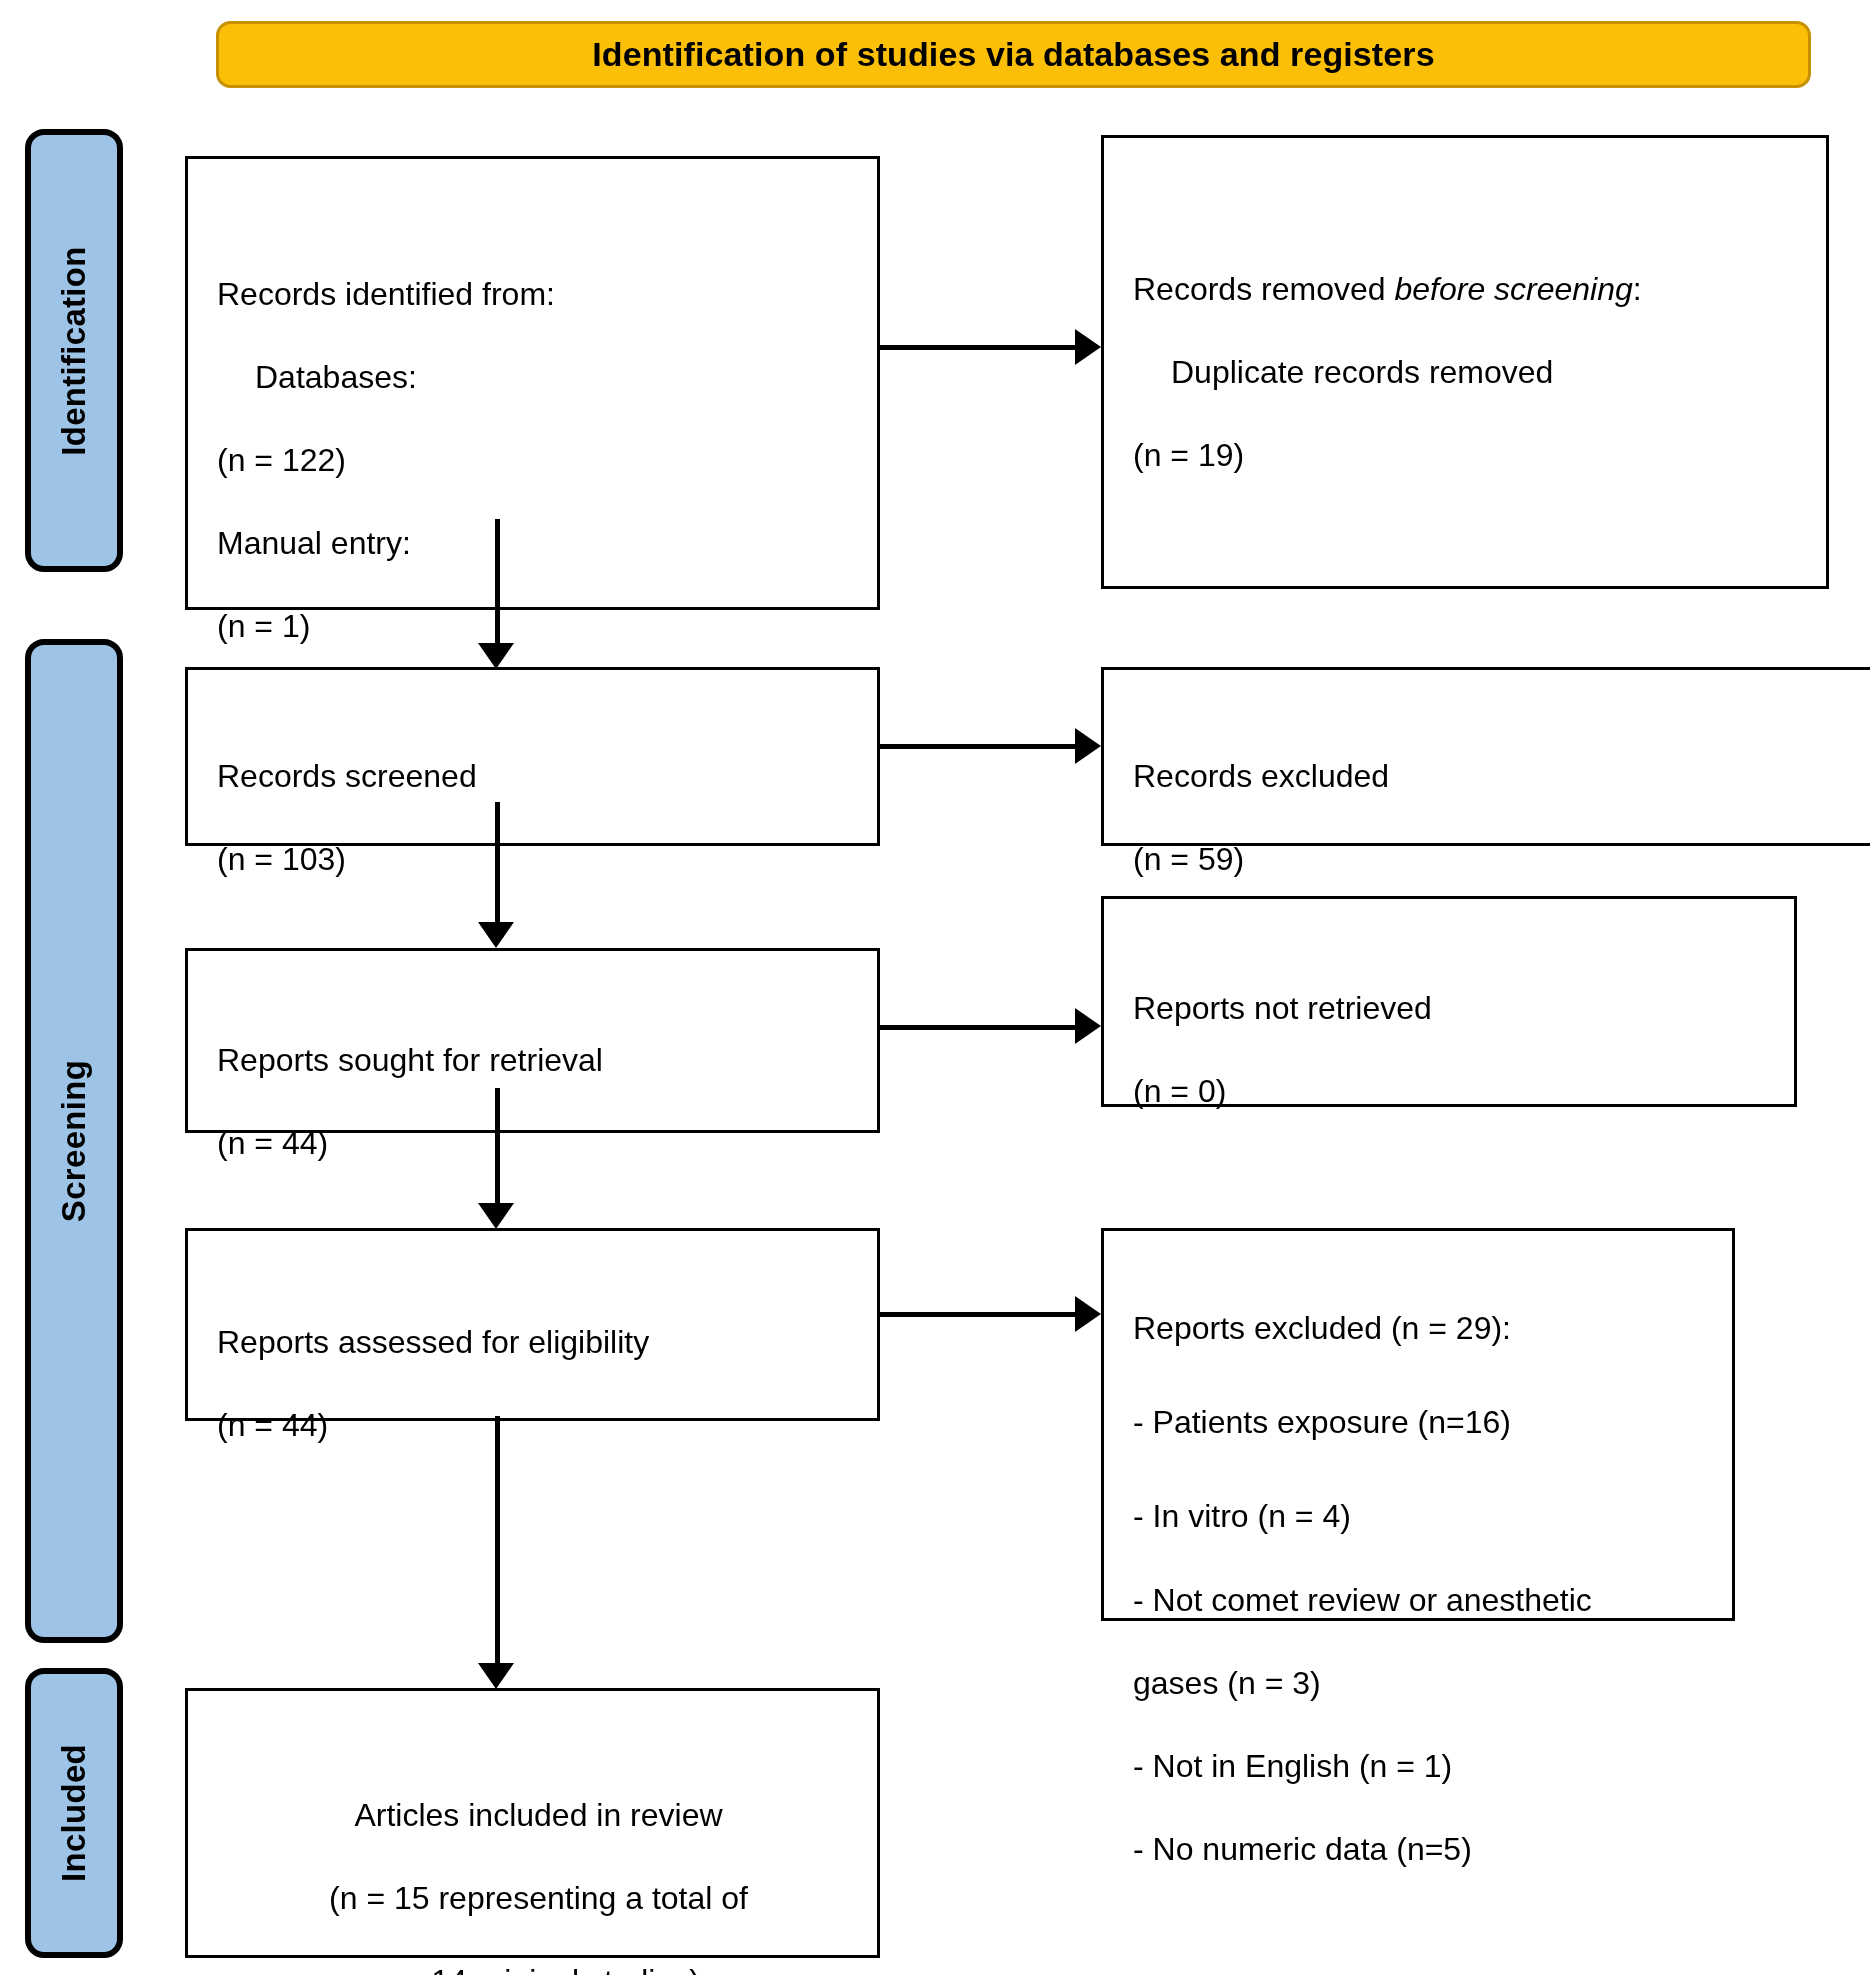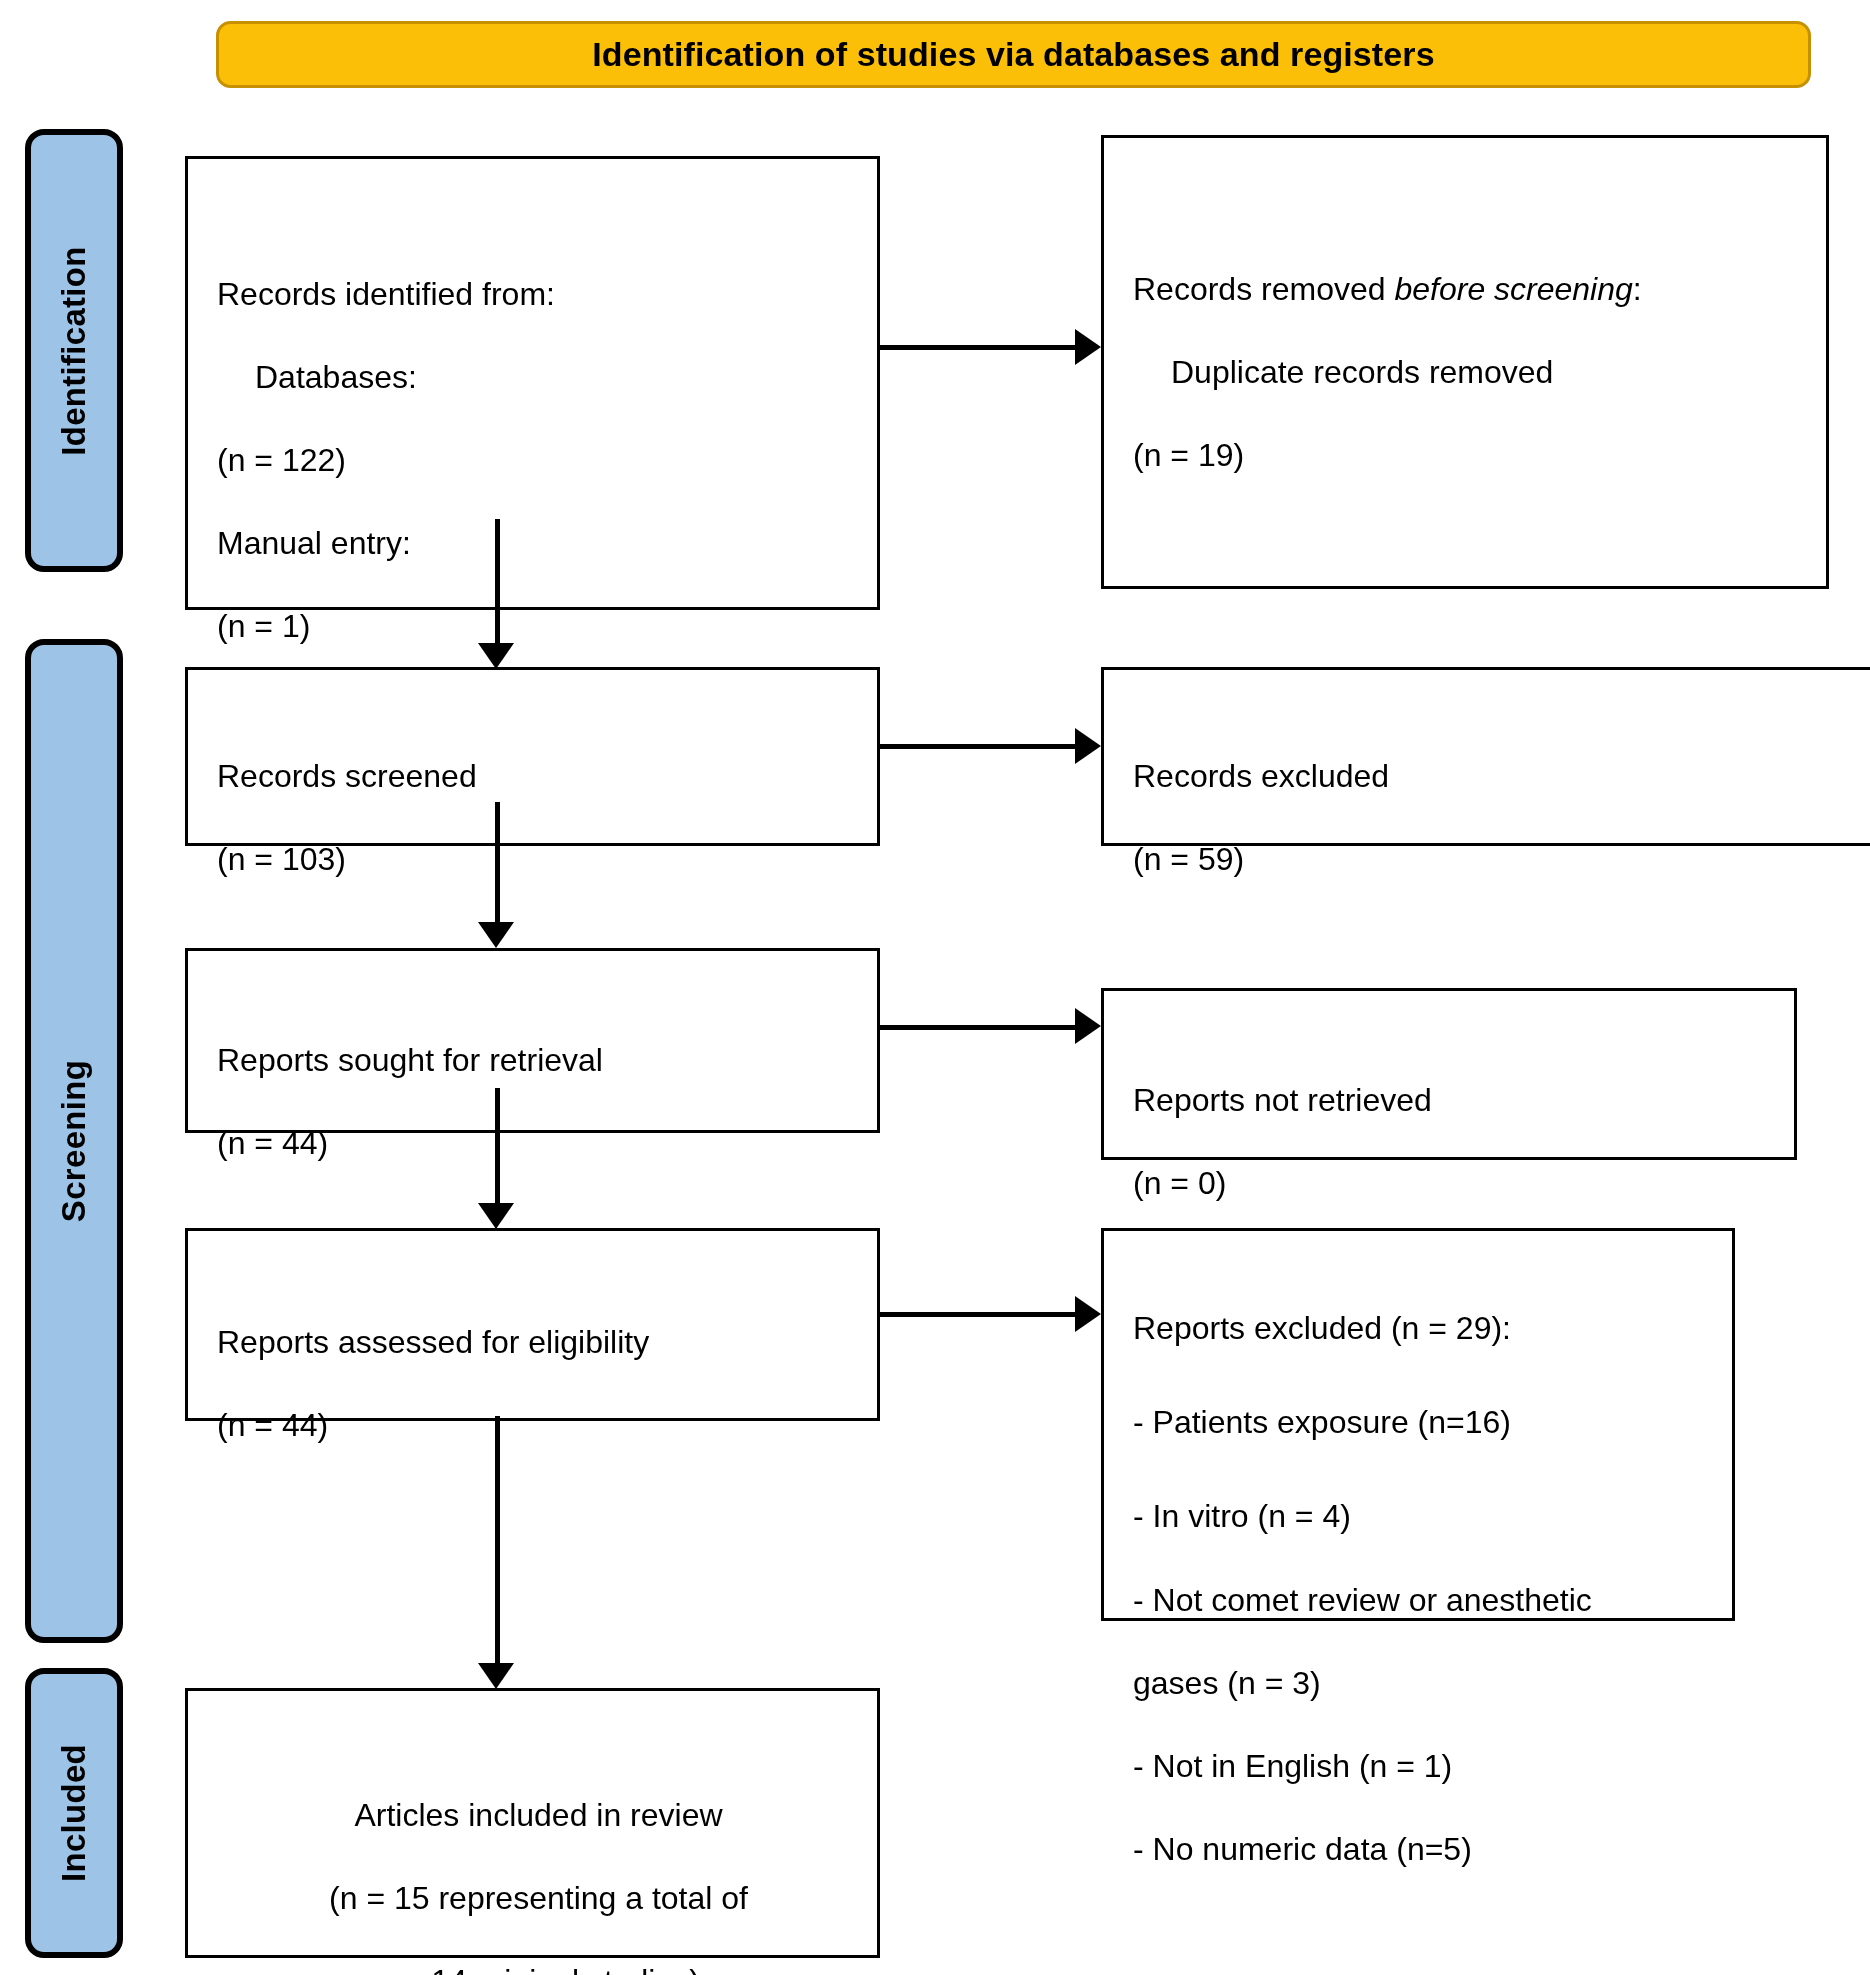--- a/index.html
+++ b/index.html
@@ -92,21 +92,21 @@
   
   #box-identified  { left: 185px;  top: 135px;  width: 695px; height: 454px; margin-top: 21px; }
   #box-screened    { left: 185px;  top: 667px; width: 695px; height: 179px; }
   #box-sought      { left: 185px;  top: 948px; width: 695px; height: 185px; }
   #box-assessed    { left: 185px;  top: 1228px; width: 695px; height: 193px; }
   #box-included    { left: 185px;  top: 1688px; width: 695px; height: 270px; text-align: center; }
 
   
   #box-removed     { left: 1101px; top: 135px;  width: 728px; height: 454px; }
   #box-excluded    { left: 1101px; top: 667px; width: 788px; height: 179px; }
-  #box-notretr     { left: 1101px; top: 988px; width: 696px; height: 172px; }
+  #box-notretr     { left: 1101px; top: 896px; width: 696px; height: 211px; }
   #box-repexcl     { left: 1101px; top: 1228px; width: 634px; height: 393px; }
 
   
   #t-identified { top: 73px; }
   #t-screened   { top: 44px; }
   #t-sought     { top: 47px; }
   #t-assessed   { top: 49px; }
   #t-included   { top: 62px; }
   #t-removed    { top: 89px; }
   #t-excluded   { top: 44px; }

